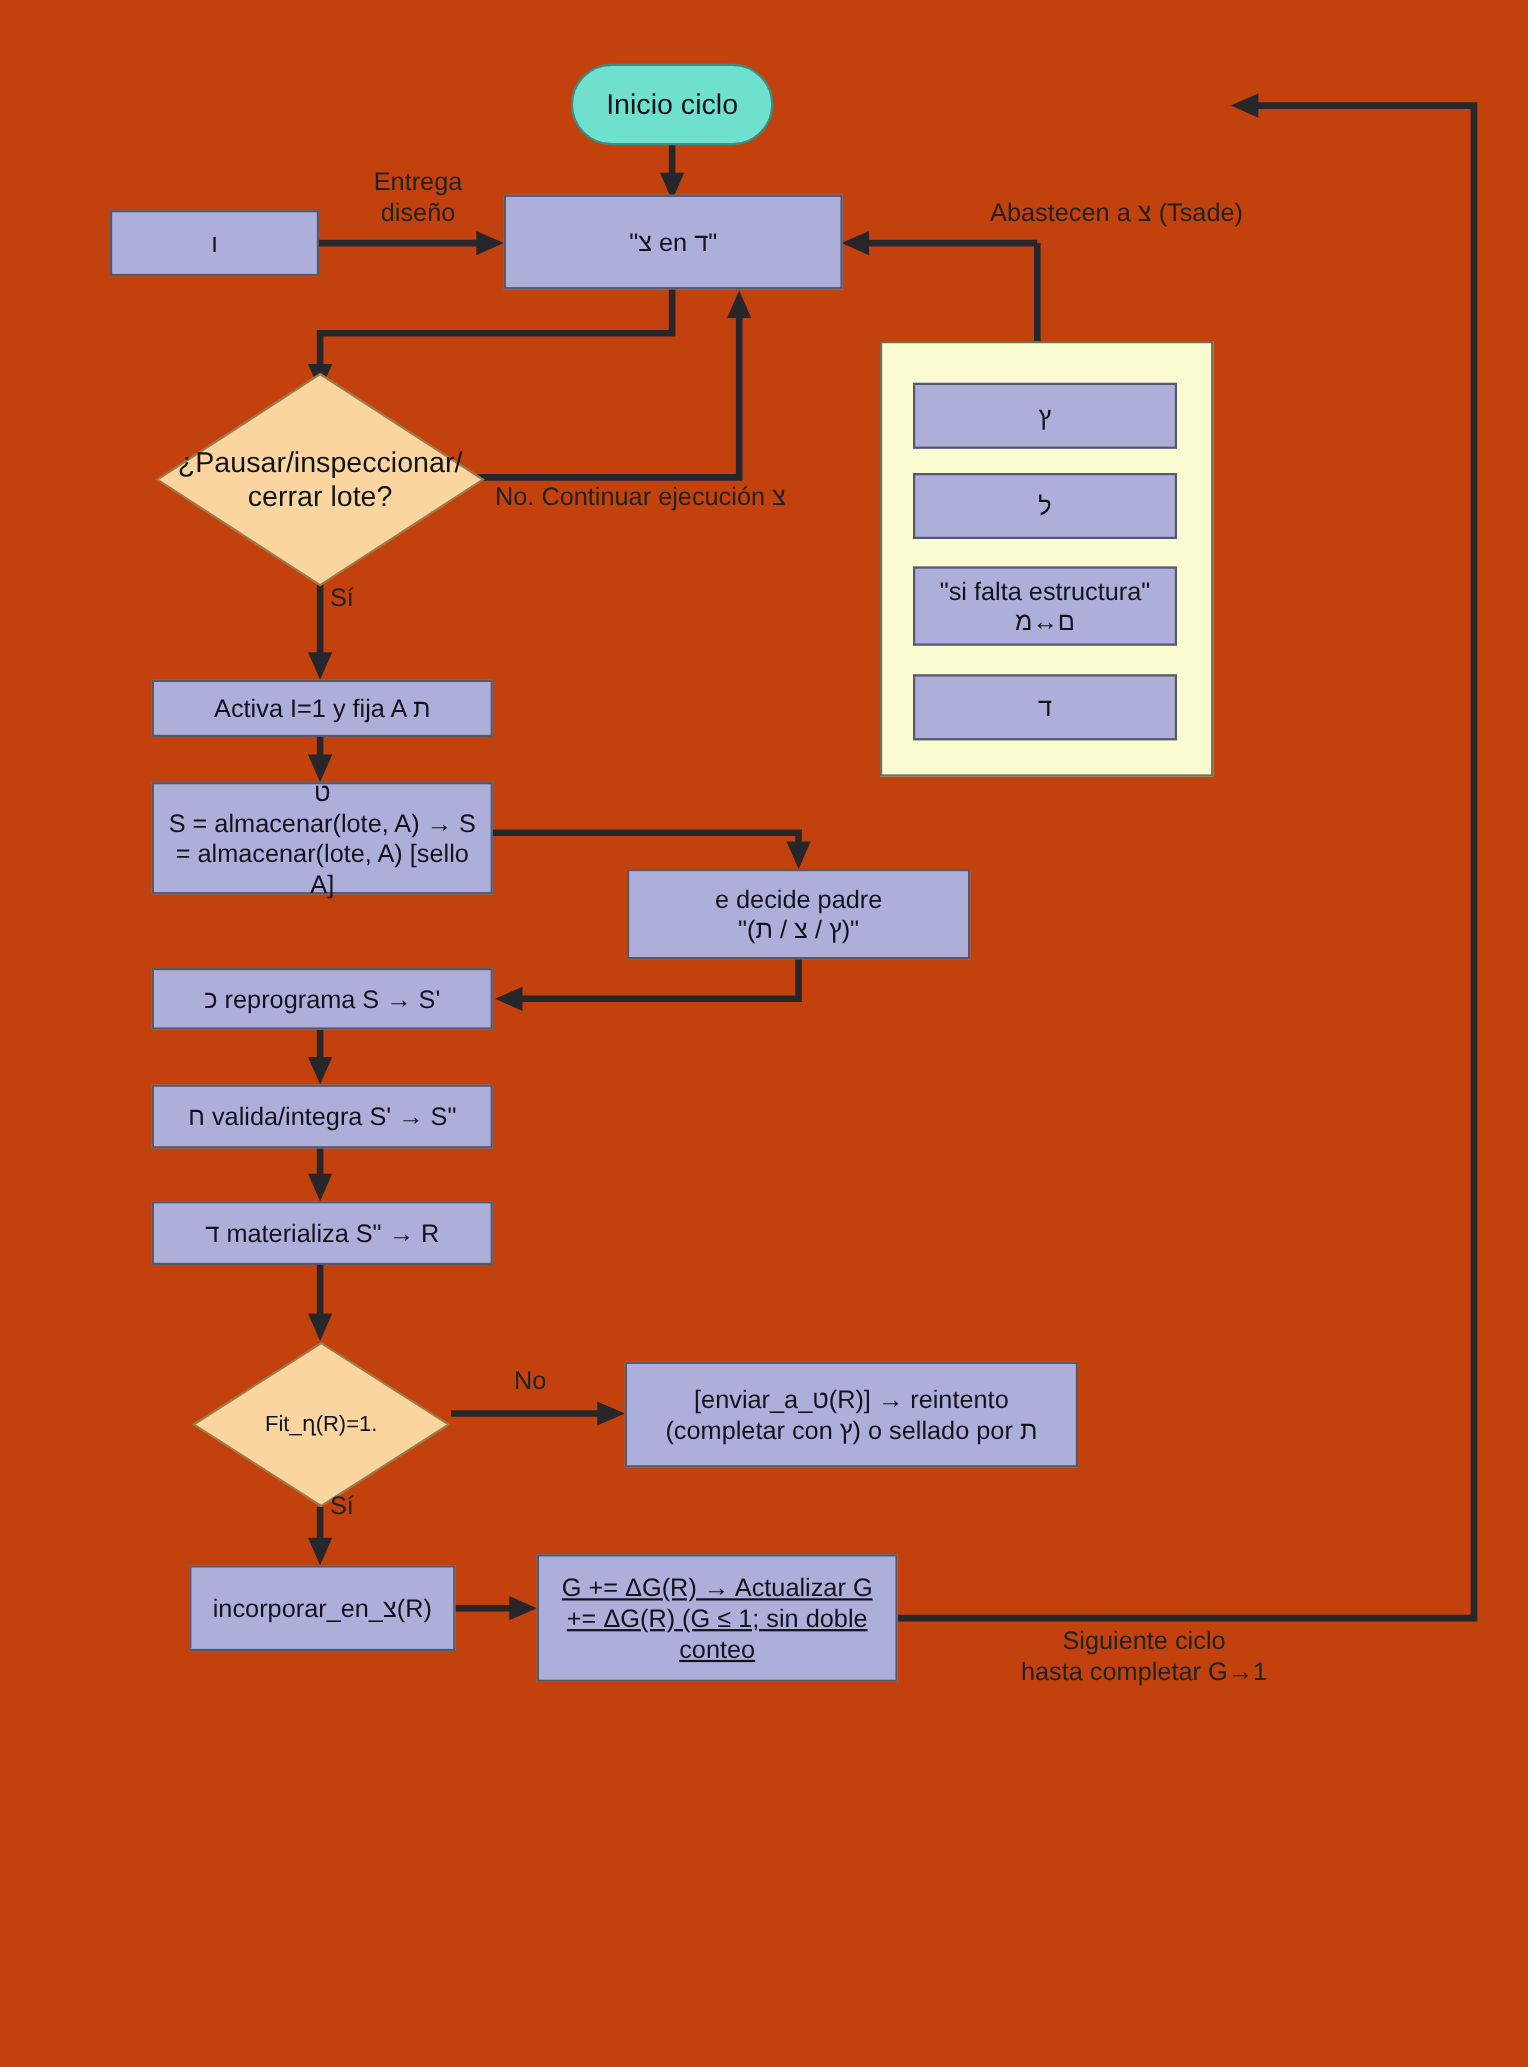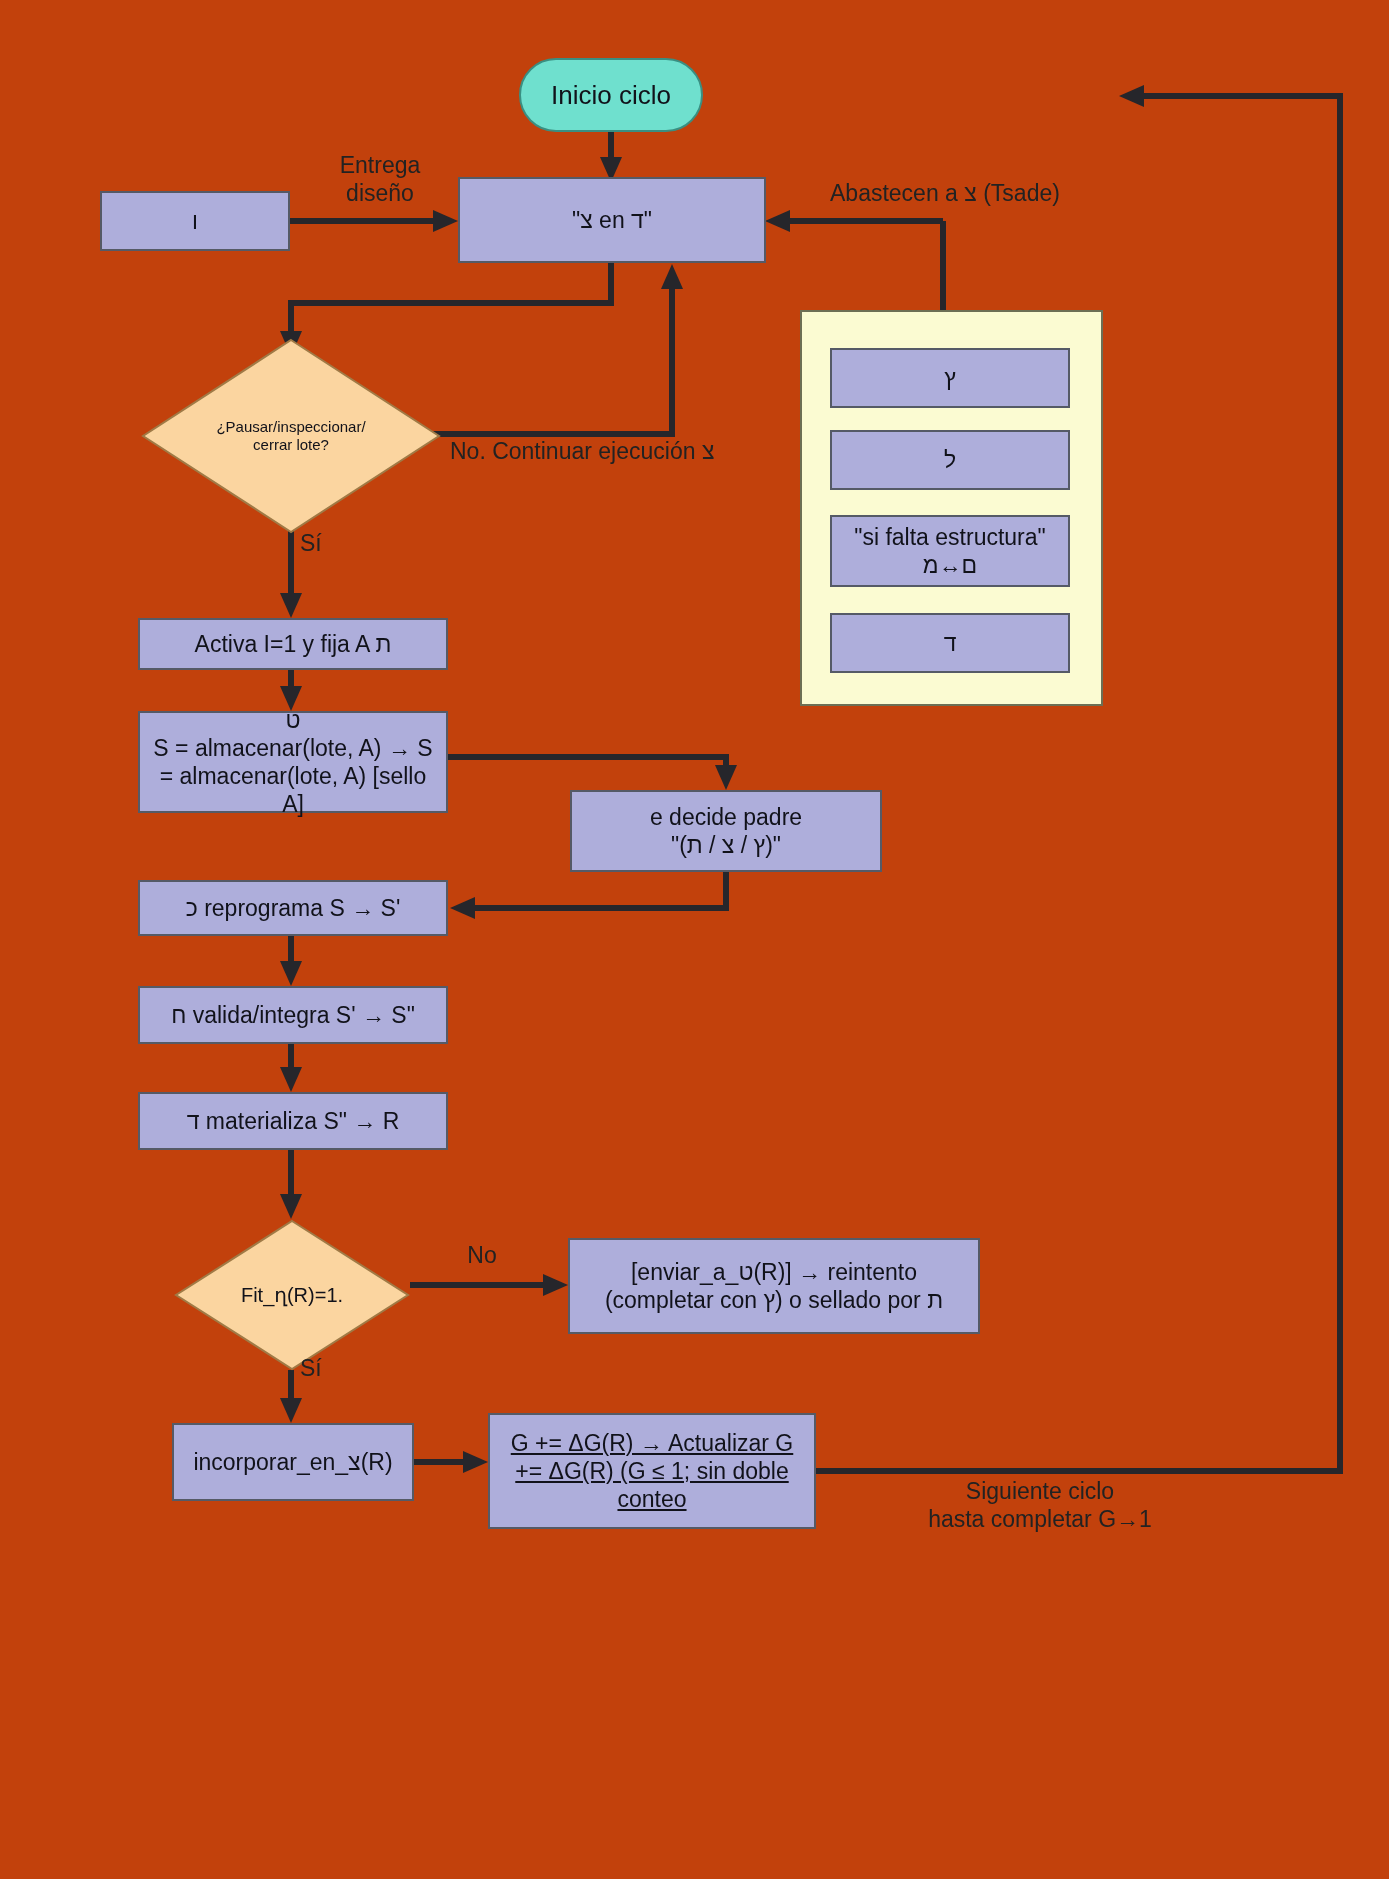--- a/index.html
+++ b/index.html
@@ -9,21 +9,21 @@
   .node{position:absolute;box-sizing:border-box;display:flex;align-items:center;justify-content:center;text-align:center;color:#11121a;}
 
   .proc{background:#aeaedb;border:2px solid #555a66;font-size:23px;line-height:1.22;padding:4px 8px;}
   .start{background:#6fe0ce;border:2px solid #3a8f82;border-radius:60px;font-size:26px;}
   .group{background:#fbfbd2;border:2px solid #6c6f55;}
   .subproc{background:#aeaedb;border:2px solid #555a66;font-size:23px;line-height:1.22;}
 
   .diamond{position:absolute;}
   .diamond svg{display:block;}
   .dlabel{position:absolute;display:flex;align-items:center;justify-content:center;
-          text-align:center;font-size:15px;line-height:1.2;color:#11121a;pointer-events:none;}
+          text-align:center;font-size:26px;line-height:1.2;color:#11121a;pointer-events:none;}
 
   .edgelabel{position:absolute;font-size:23px;line-height:1.2;color:#222;text-align:center;white-space:pre-line;}
 
   svg.wires{position:absolute;left:0;top:0;width:1389px;height:1879px;pointer-events:none;}
   .wire{stroke:#26262b;stroke-width:6;fill:none;}
   .whead{fill:#26262b;}
 </style>
 </head>
 <body>
 
@@ -133,21 +133,21 @@
 
   <div class="node proc" style="left:172px;top:1423px;width:242px;height:78px;">incorporar_en_צ(R)</div>
 
   <div class="node proc" style="left:488px;top:1413px;width:328px;height:116px;white-space:pre-line;text-decoration:underline;">G += ΔG(R) → Actualizar G
 += ΔG(R) (G ≤ 1; sin doble
 conteo</div>
 
   <div class="edgelabel" style="left:300px;top:152px;width:160px;">Entrega
 diseño</div>
 
-  <div class="edgelabel" style="left:830px;top:180px;width:300px;text-align:left;">Abastecen a צ (Tsade)</div>
+  <div class="edgelabel" style="left:830px;top:180px;width:300px;text-align:right;">Abastecen a צ (Tsade)</div>
 
   <div class="edgelabel" style="left:450px;top:438px;width:300px;text-align:left;">No. Continuar ejecución צ</div>
 
   <div class="edgelabel" style="left:300px;top:530px;width:60px;text-align:left;">Sí</div>
 
   <div class="edgelabel" style="left:452px;top:1242px;width:60px;text-align:center;">No</div>
 
   <div class="edgelabel" style="left:300px;top:1355px;width:60px;text-align:left;">Sí</div>
 
   <div class="edgelabel" style="left:880px;top:1478px;width:320px;">Siguiente ciclo

